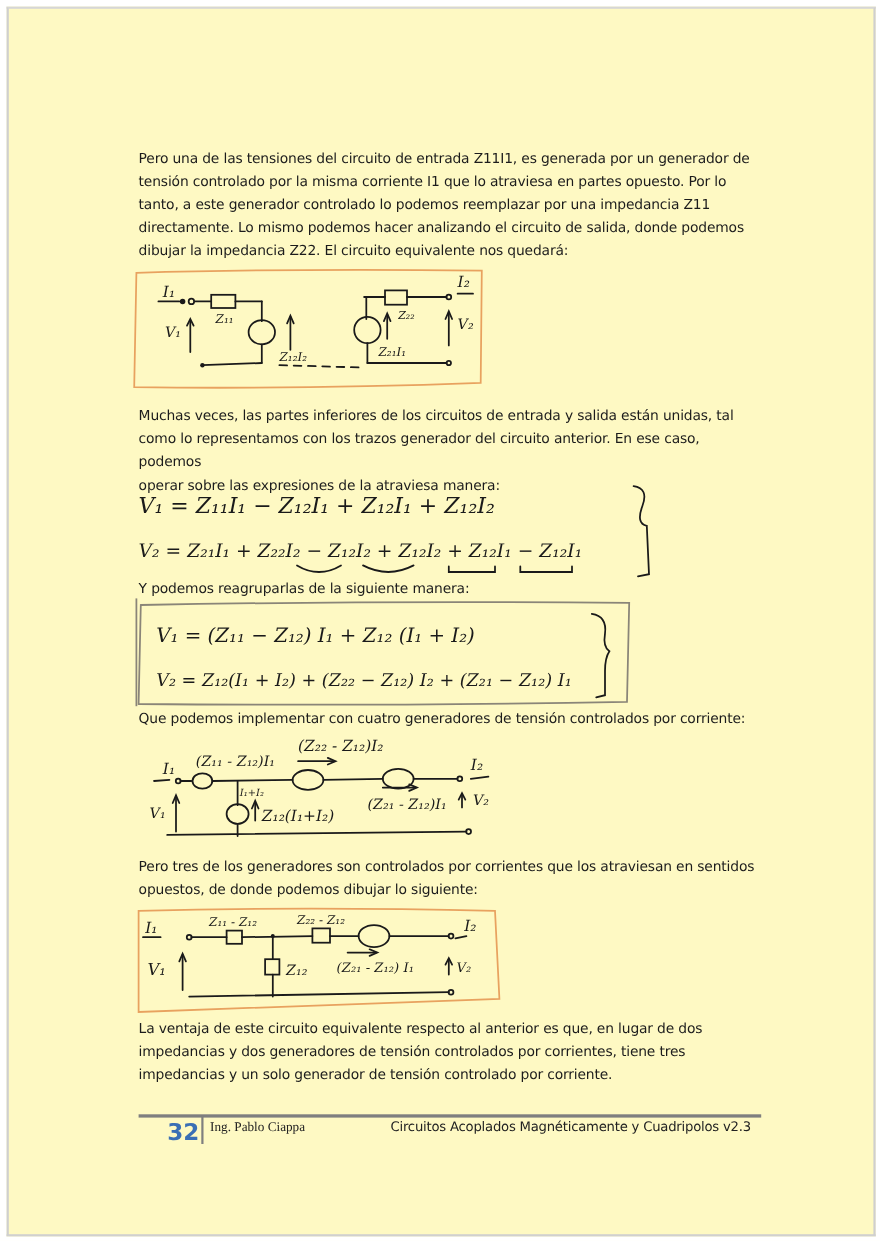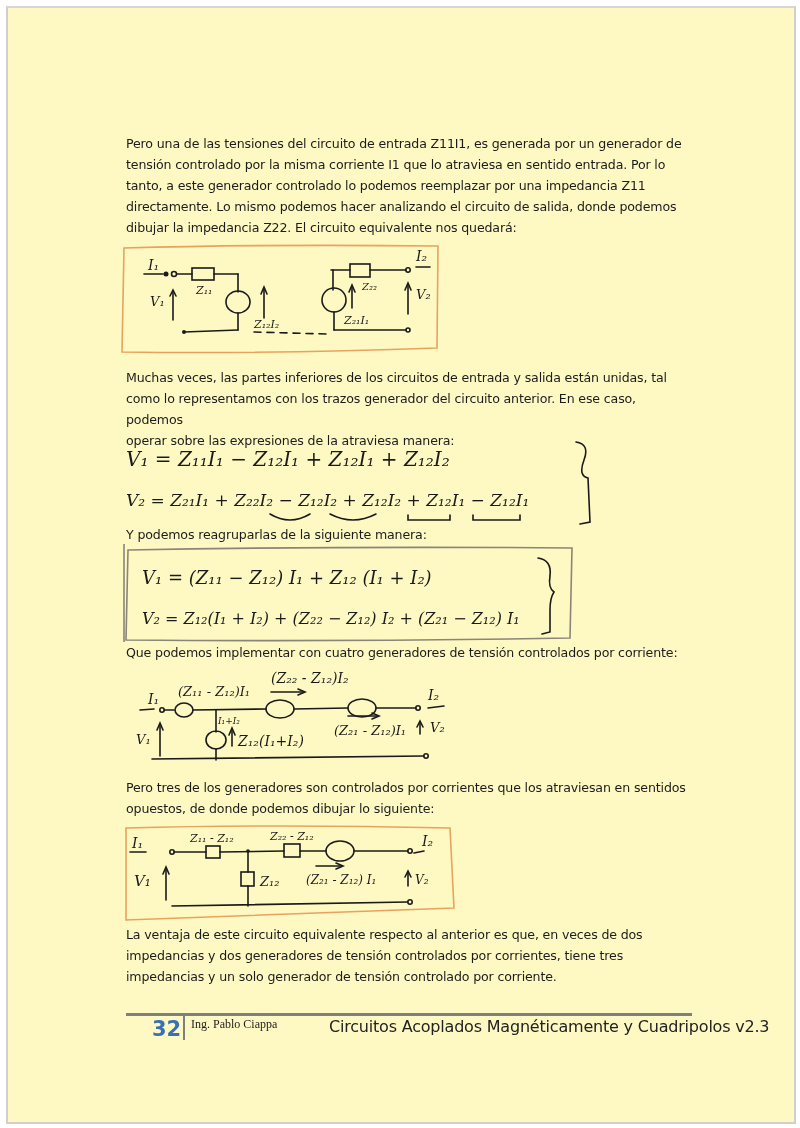--- a/index.html
+++ b/index.html
@@ -19,30 +19,30 @@
     font-family: "DejaVu Serif", serif; font-style: italic; fill: #1a1a1a;
   }
   svg { position: absolute; overflow: visible; }
   .wire { stroke: #1a1a1a; stroke-width: 1.6; fill: none; stroke-linecap: round; }
   .frame-orange { stroke: #e8a25f; stroke-width: 1.6; fill: none; }
   .frame-gray { stroke: #8a8578; stroke-width: 1.6; fill: none; }
   .footer-rule { position: absolute; left: 118px; top: 1005px; width: 566px; height: 3px; background: #7f7f7f; }
   .footer-sep { position: absolute; left: 175px; top: 1006px; width: 2px; height: 26px; background: #7f7f7f; }
   .footer-num { position: absolute; left: 144px; top: 1009px; font-family: "DejaVu Sans", sans-serif; font-weight: bold; font-size: 21px; color: #3a6fb5; }
   .footer-author { position: absolute; left: 183px; top: 1009px; font-family: Liberation Serif, serif; font-size: 12px; color: #222; }
-  .footer-title { position: absolute; left: 321px; top: 1009px; font-family: "DejaVu Sans", sans-serif; font-size: 16px; color: #222; letter-spacing: -0.2px; }
+  .footer-title { position: absolute; left: 347px; top: 1009px; font-family: "DejaVu Sans", sans-serif; font-size: 12px; color: #222; letter-spacing: -0.2px; }
 </style>
 </head>
 <body>
 
 <div class="page">
 
   <div class="text" style="top:125px">
     <div>Pero una de las tensiones del circuito de entrada Z11I1, es generada por un generador de</div>
-    <div>tensión controlado por la misma corriente I1 que lo atraviesa en sentido entrada. Por lo</div>
+    <div>tensión controlado por la misma corriente I1 que lo atraviesa en partes opuesto. Por lo</div>
     <div>tanto, a este generador controlado lo podemos reemplazar por una impedancia Z11</div>
     <div>directamente. Lo mismo podemos hacer analizando el circuito de salida, donde podemos</div>
     <div>dibujar la impedancia Z22. El circuito equivalente nos quedará:</div>
   </div>
 
   <svg style="left:108px;top:236px" width="330" height="115">
     <path class="frame-orange" d="M8 4 Q150 0 322 2 L321 104 Q160 110 6 108 Z"></path>
     <text class="hand" x="32" y="26" font-size="14">I₁</text>
     <line class="wire" x1="28" y1="30" x2="47" y2="30"></line>
     <circle cx="50" cy="30" r="2.5" fill="#1a1a1a"></circle>
@@ -187,21 +187,21 @@
     <circle cx="292" cy="80" r="2.2" class="wire"></circle>
     <text class="hand" x="16" y="64" font-size="15">V₁</text>
     <line class="wire" x1="48" y1="78" x2="48" y2="46"></line>
     <path class="wire" d="M45 52 L48 45 L51 52"></path>
     <line class="wire" x1="290" y1="64" x2="290" y2="50"></line>
     <path class="wire" d="M287 55 L290 49 L293 55"></path>
     <text class="hand" x="297" y="62" font-size="12">V₂</text>
   </svg>
 
   <div class="text" style="top:916px">
-    <div>La ventaja de este circuito equivalente respecto al anterior es que, en veces de dos</div>
+    <div>La ventaja de este circuito equivalente respecto al anterior es que, en lugar de dos</div>
     <div>impedancias y dos generadores de tensión controlados por corrientes, tiene tres</div>
     <div>impedancias y un solo generador de tensión controlado por corriente.</div>
   </div>
 
   <div class="footer-rule"></div>
   <div class="footer-sep"></div>
   <div class="footer-num">32</div>
   <div class="footer-author">Ing. Pablo Ciappa</div>
   <div class="footer-title">Circuitos Acoplados Magnéticamente y Cuadripolos v2.3</div>
 </div>

